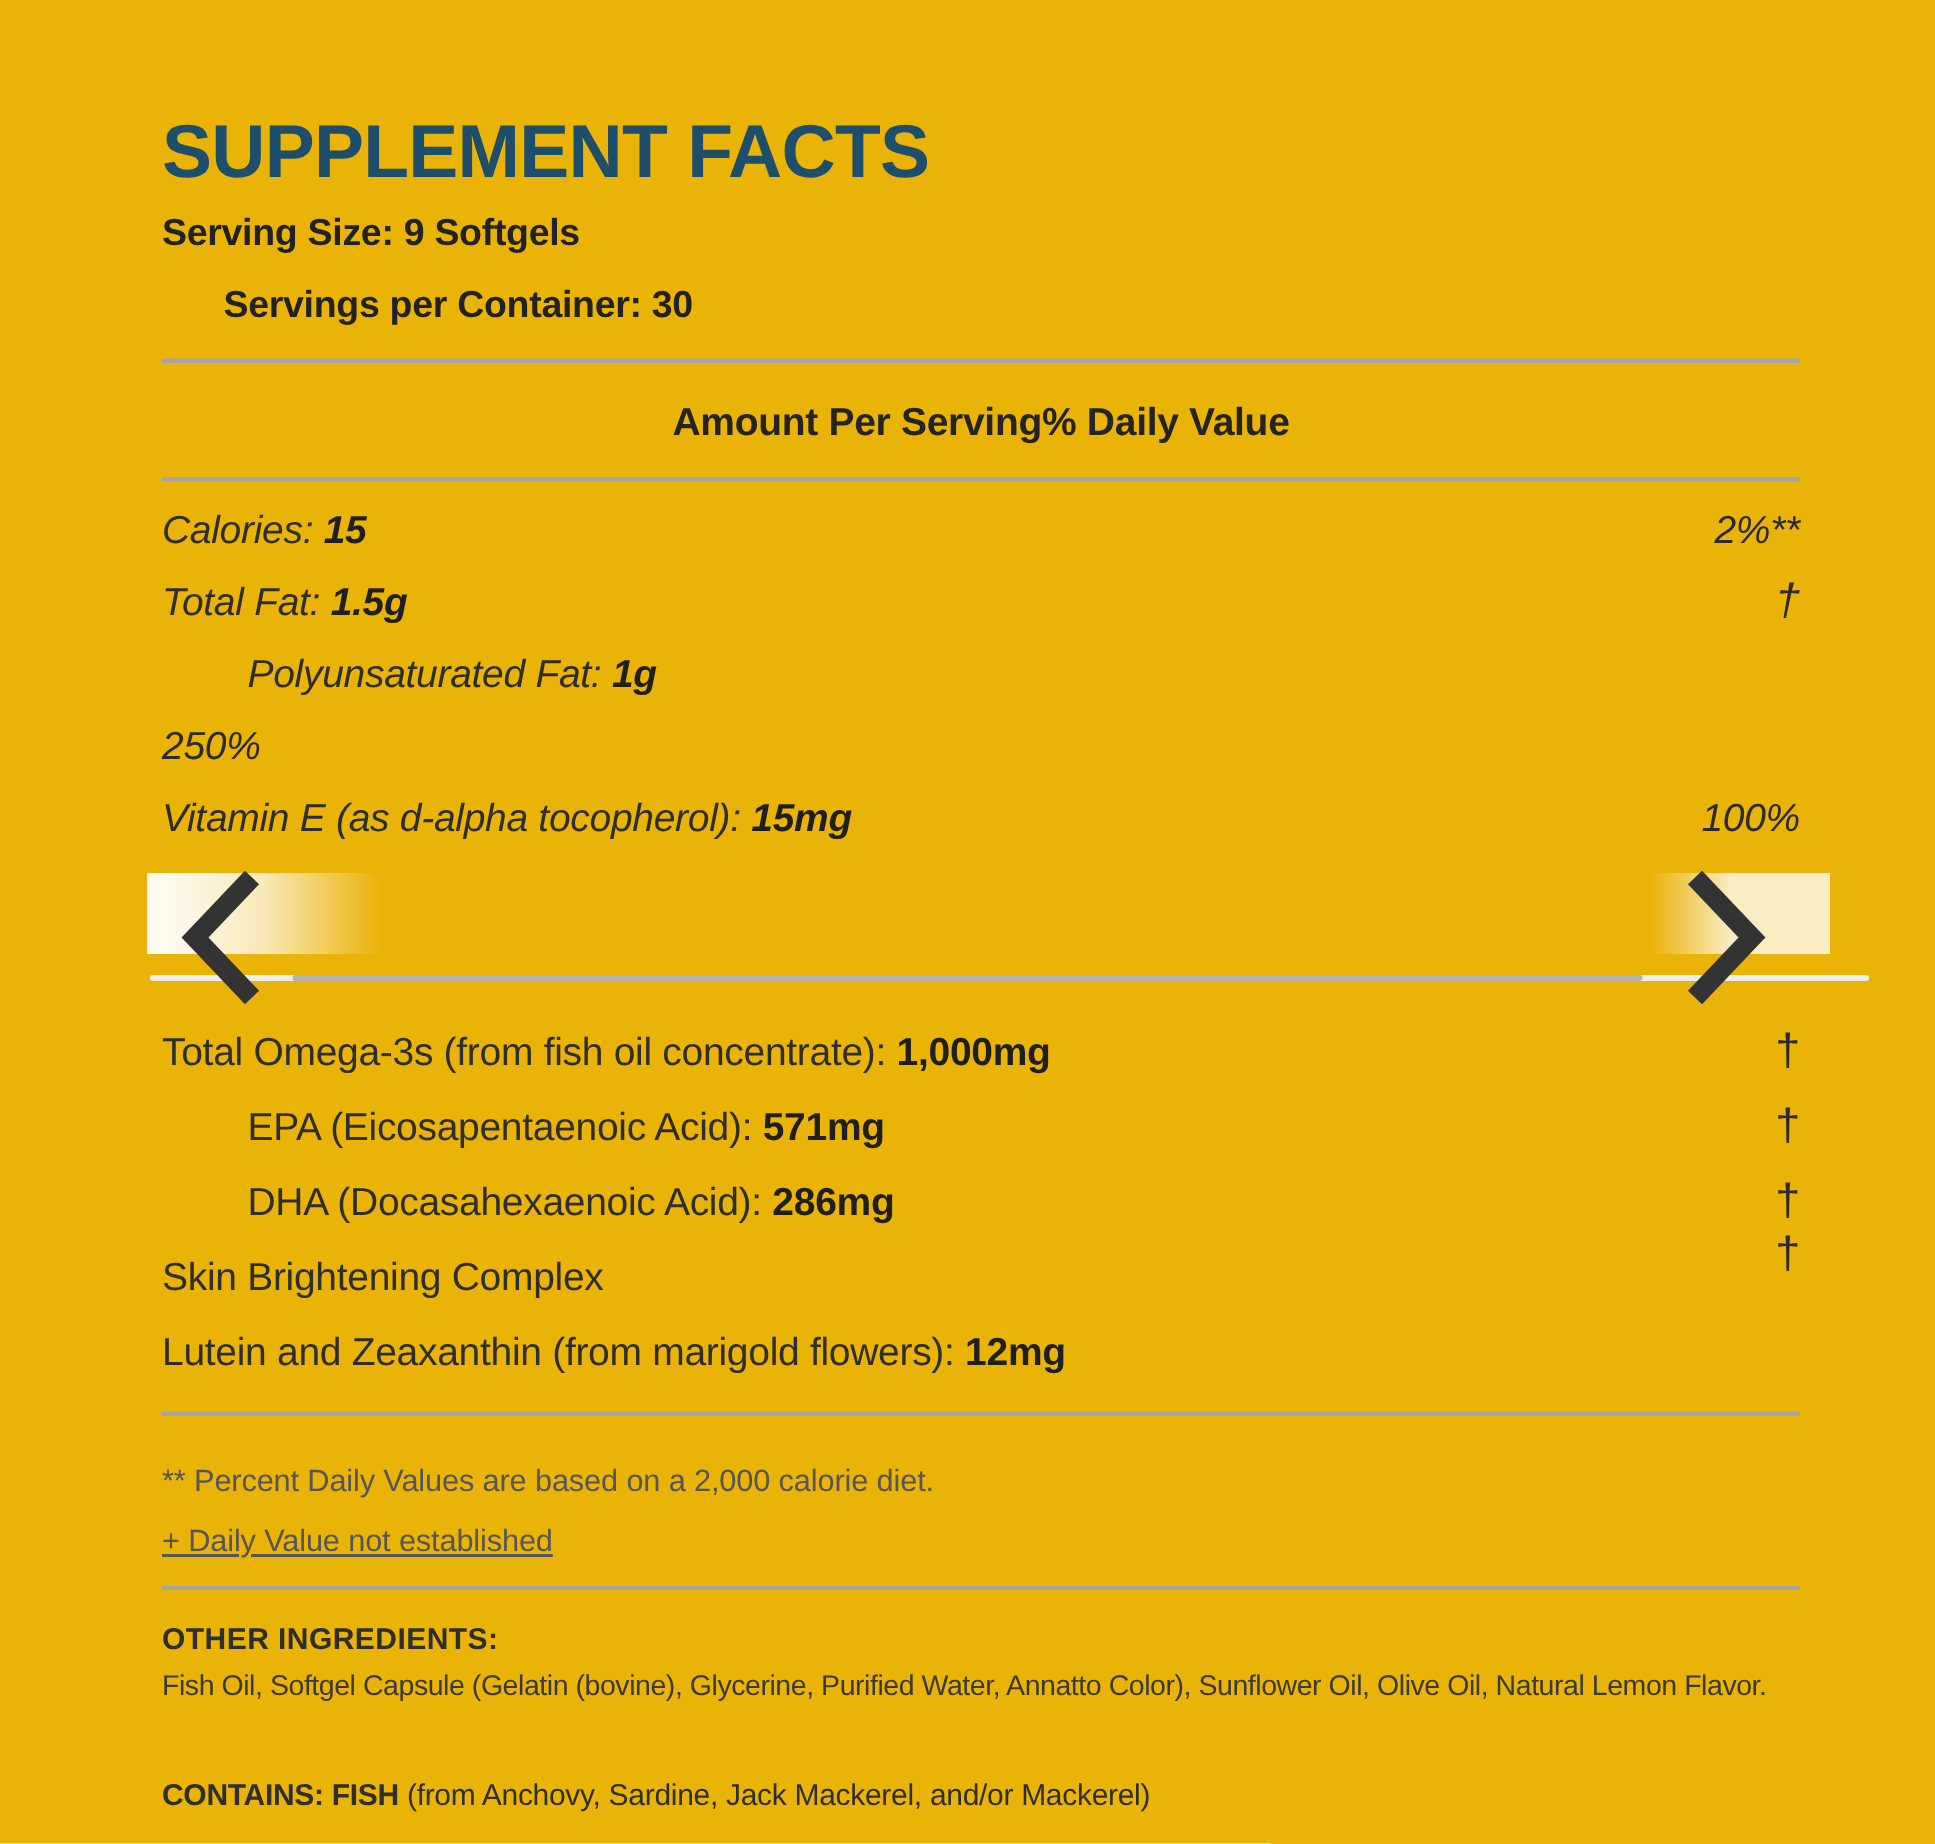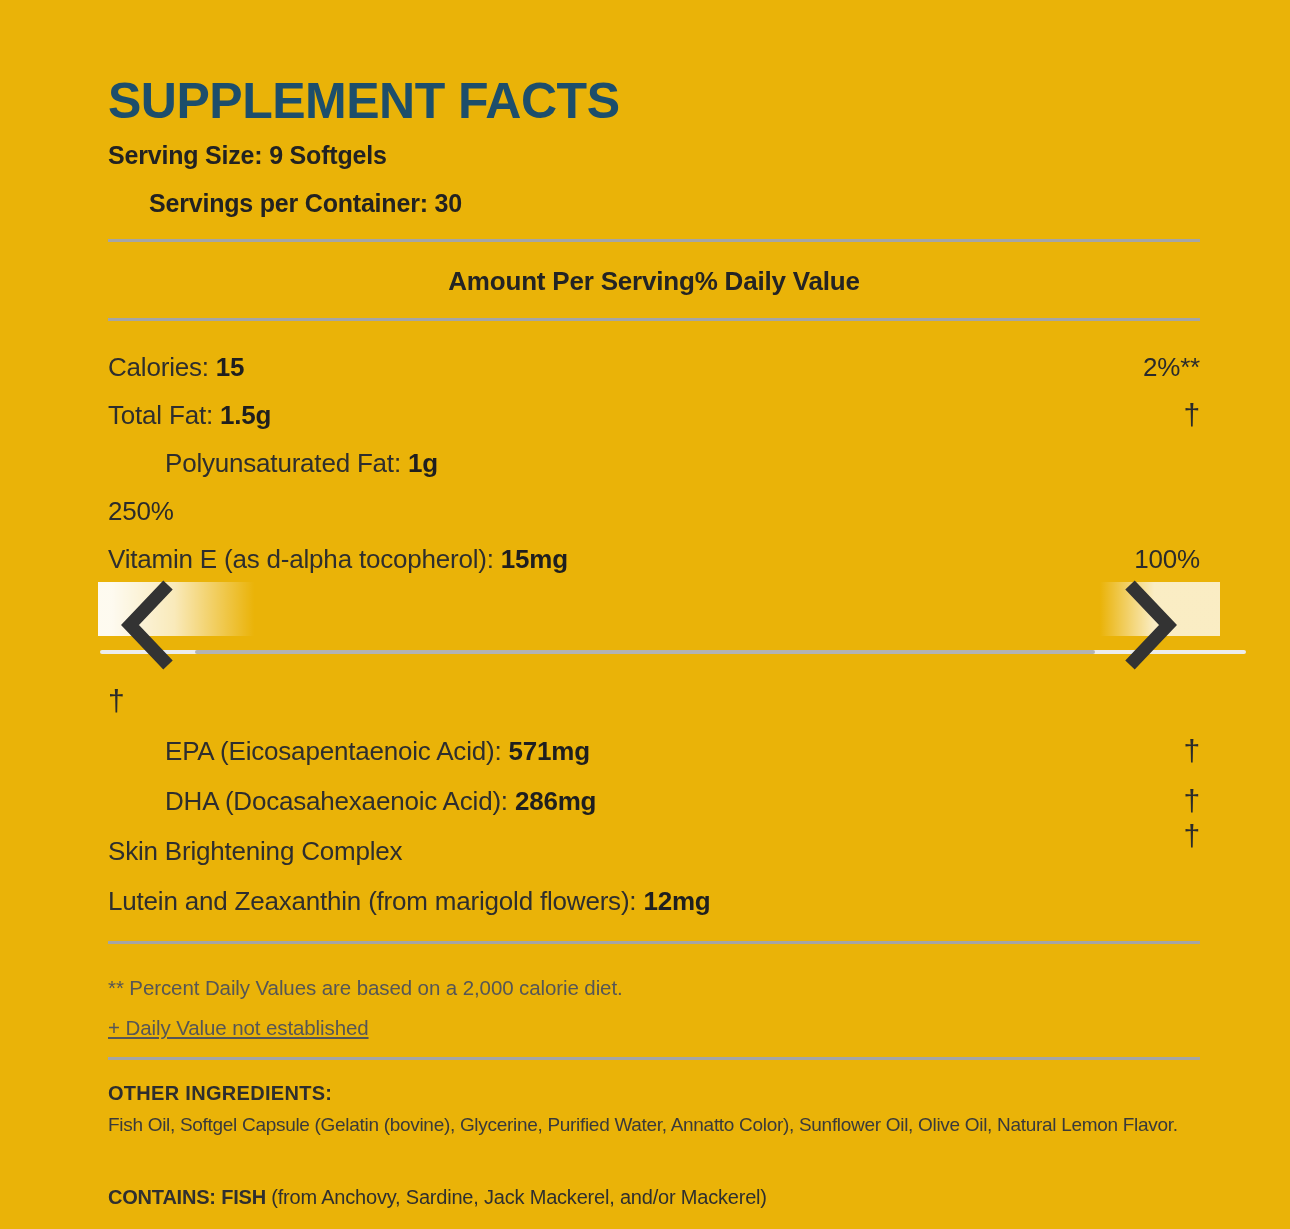--- a/index.html
+++ b/index.html
@@ -18,21 +18,21 @@
   #serving-size{top:140px;}
   #servings-per-container{top:188px;margin-left:41px;}
   .rule{position:absolute;left:108px;width:1092px;height:3px;background:var(--rule,#a5a5a5);}
   #rule1{top:239px;} #rule2{top:318px;} #rule3{top:941px;} #rule4{top:1057px;}
   .table-header{
     position:absolute;left:108px;top:266px;width:1092px;display:flex;
     justify-content:center;font-size:26px;font-weight:700;color:#242424;
     letter-spacing:-0.2px;
   }
   .rows{position:absolute;left:108px;width:1092px;}
-  #rows-top{top:343px;}
+  #rows-top{top:329px;font-style:italic;}
   #rows-bottom{top:676px;}
   #rows-top .row{height:48px;}
   #rows-bottom .row{height:50px;}
   .row{display:flex;justify-content:space-between;align-items:center;
        font-size:26px;color:#2e2e2e;letter-spacing:-0.2px;}
   .row-label{white-space:nowrap;}
   .row.indent .row-label{padding-left:57px;}
   .row-label .val{font-weight:700;color:#1f1f1f;}
   .row-dv{white-space:nowrap;text-align:right;color:#2b2b2b;}
   .row-dv.dagger{font-size:30px;line-height:1;}
@@ -150,20 +150,23 @@
         </svg>
     </span>
   </button>
 
   <div class="scroll-track">
     <div class="scroll-thumb"></div>
   </div>
 
   <div class="rows" id="rows-bottom">
   <div class="row">
+    <div class="row-label">
+      <span class="lbl">Total Omega-3s (from fish oil concentrate):</span><span class="val">&nbsp;1,000mg</span>
+    </div>
     <div class="row-dv dagger">†</div>
   </div>
 
   <div class="row indent">
     <div class="row-label">
       <span class="lbl">EPA (Eicosapentaenoic Acid):</span><span class="val">&nbsp;571mg</span>
     </div>
     <div class="row-dv dagger">†</div>
   </div>
 

